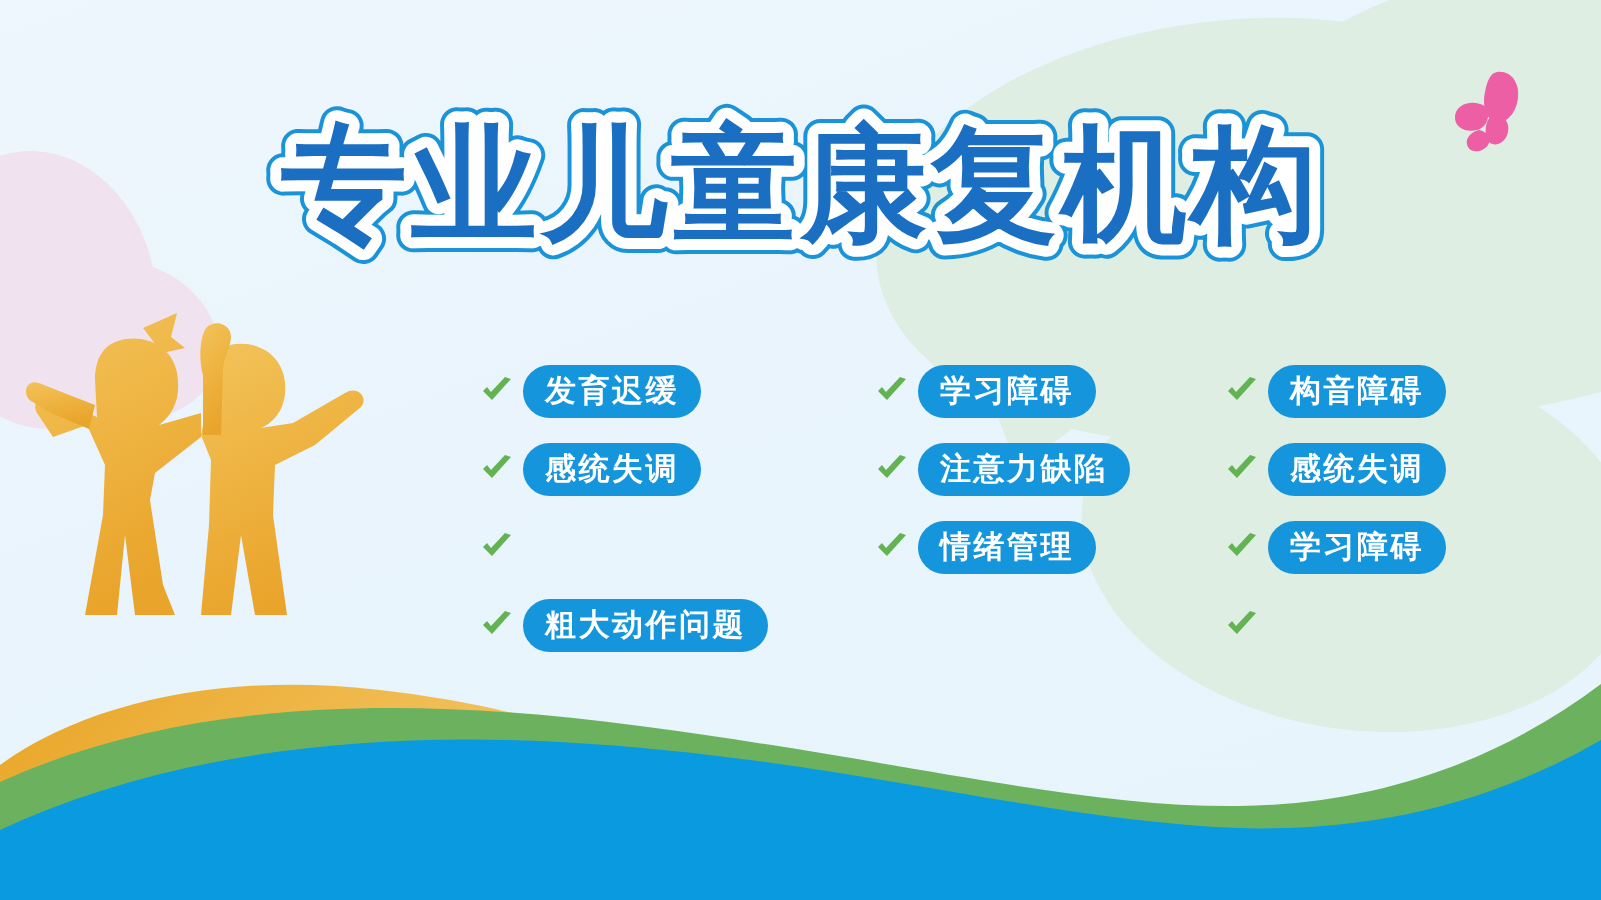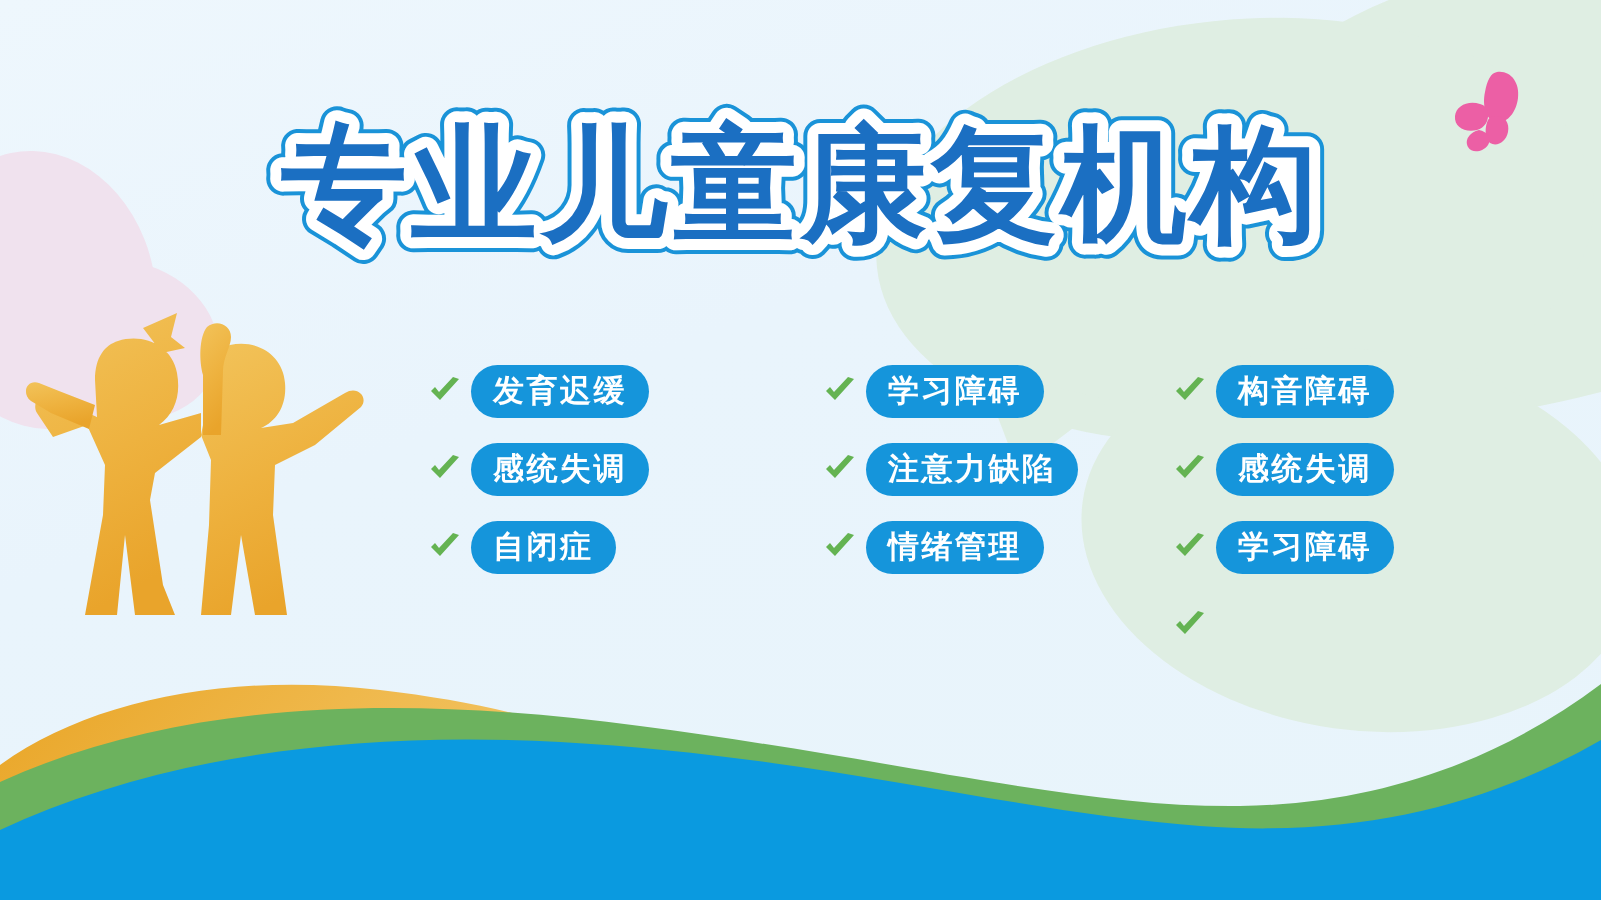--- a/index.html
+++ b/index.html
@@ -41,21 +41,21 @@
   #kids {
     position: absolute;
     left: 25px;
     top: 285px;
     z-index: 14;
   }
 
   
   #badge-area {
     position: absolute;
-    left: 428px;
+    left: 480px;
     top: 352px;
     z-index: 25;
     display: flex;
     align-items: flex-start;
     gap: 0px;
   }
   .badge-col { display: flex; flex-direction: column; }
   .badge-col.col-1 { width: 395px; }
   .badge-col.col-2 { width: 350px; }
   .badge-col.col-3 { width: 340px; }
@@ -177,22 +177,27 @@
             <path d="M3 15 L12 24 L31 3 L25 1 L11 16 L7 11 Z" fill="#64b352"></path>
           </svg>
         <div class="pill">
             <span>感统失调</span>
           </div>
       </div>
       <div class="badge-row">
         <svg class="check-icon" viewBox="0 0 34 30">
             <path d="M3 15 L12 24 L31 3 L25 1 L11 16 L7 11 Z" fill="#64b352"></path>
           </svg>
-        <div class="pill">
-            <span>自闭症</span>
+      </div>
+      <div class="badge-row">
+        <svg class="check-icon" viewBox="0 0 34 30">
+            <path d="M3 15 L12 24 L31 3 L25 1 L11 16 L7 11 Z" fill="#64b352"></path>
+          </svg>
+        <div class="pill">
+            <span>粗大动作问题</span>
           </div>
       </div>
     </div>
 
     <div class="badge-col col-2">
       <div class="badge-row">
         <svg class="check-icon" viewBox="0 0 34 30">
             <path d="M3 15 L12 24 L31 3 L25 1 L11 16 L7 11 Z" fill="#64b352"></path>
           </svg>
         <div class="pill">

